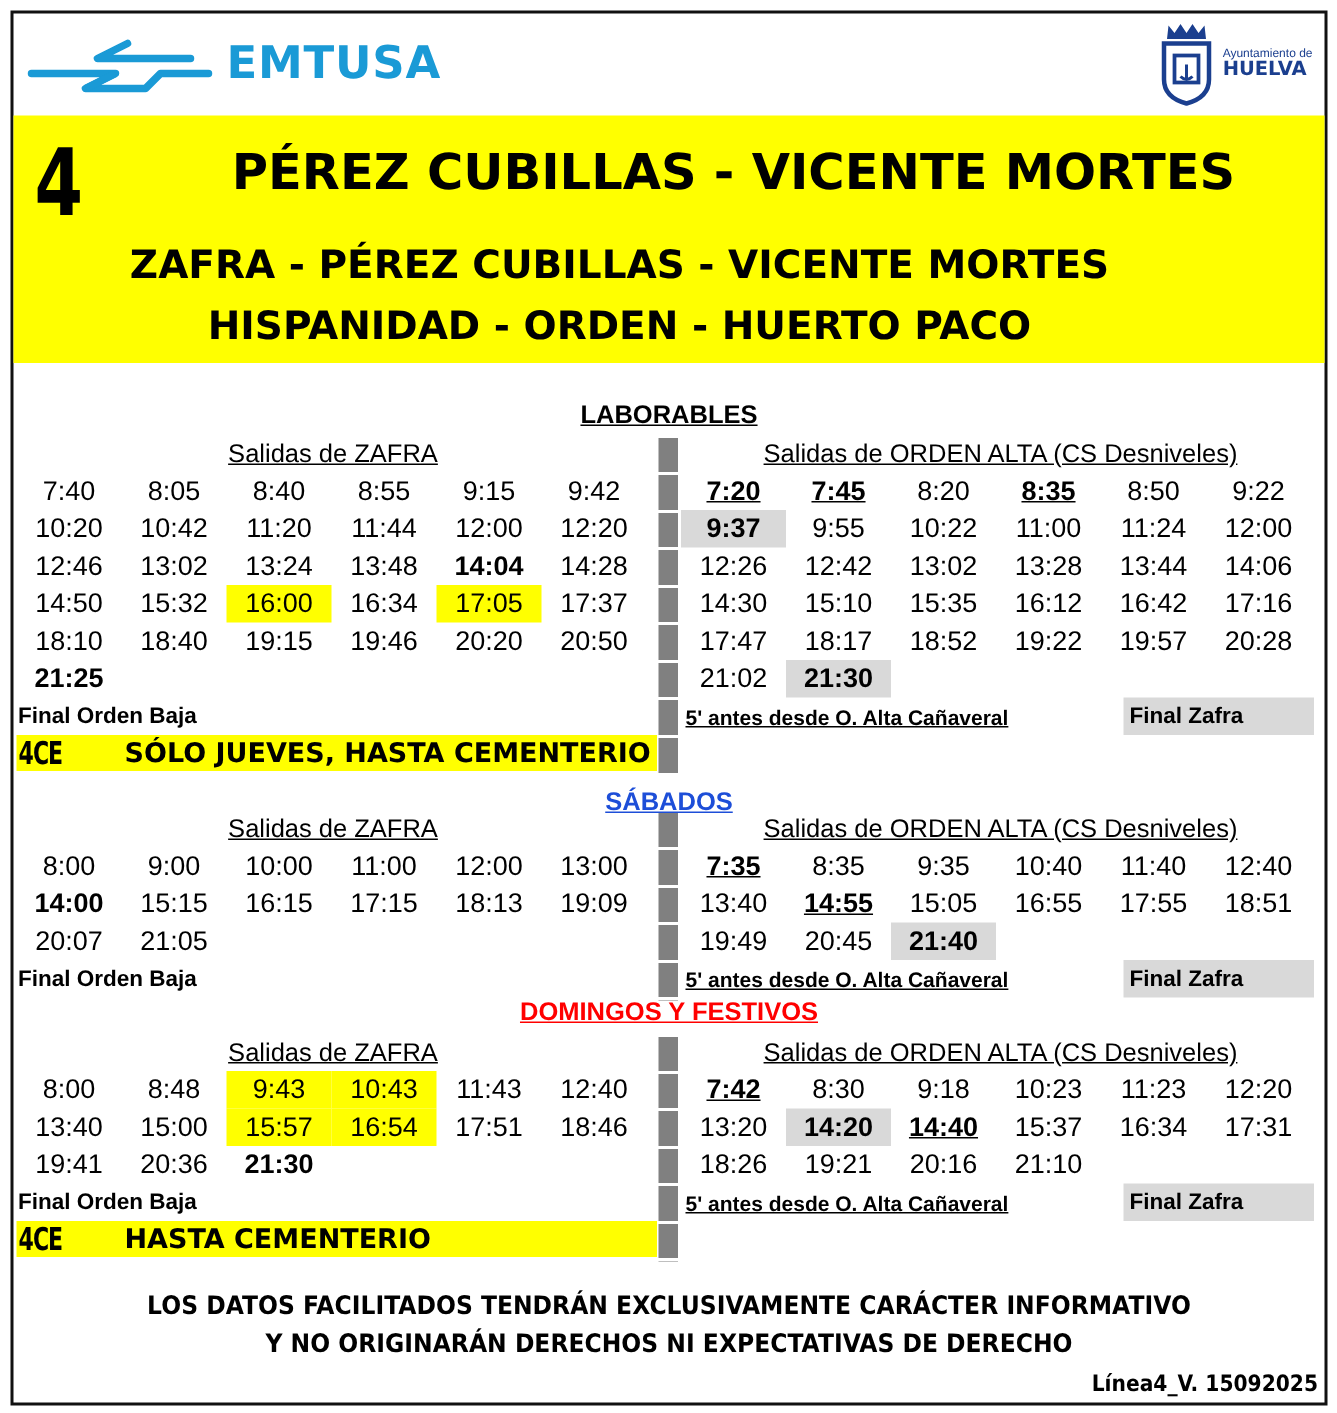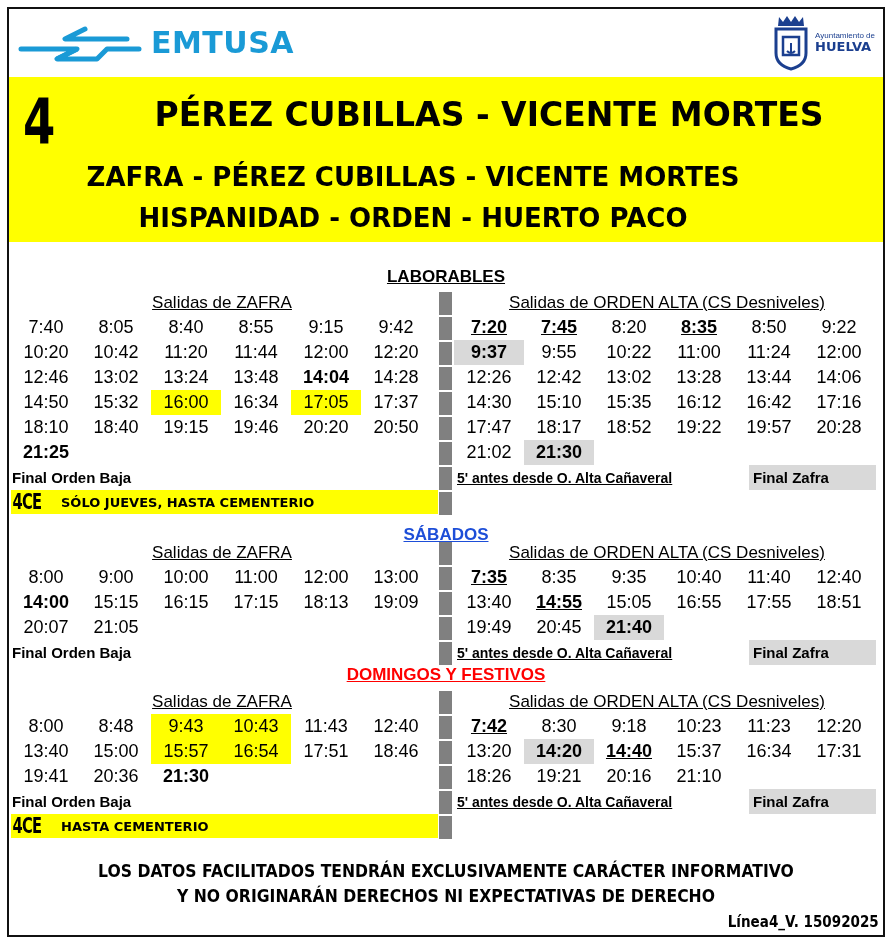--- a/index.html
+++ b/index.html
@@ -30,21 +30,21 @@
   .cell.bold { font-weight: bold; }
   .cell.ul { text-decoration: underline; }
   .cell.yellow { background: #ffff00; }
   .cell.grey { background: #d9d9d9; }
   .note-left { font-weight: bold; font-size: 15px; height: 25px; line-height: 25px; padding-left: 1px; }
   .note-right { display: flex; height: 25px; align-items: center; gap: 36px; }
   .note-right .antes { font-weight: bold; font-size: 14px; text-decoration: underline; width: 283px; padding-left: 3px; }
   .note-right .final { font-weight: bold; font-size: 15px; background: #d9d9d9; width: 144px; height: 25px; line-height: 25px; padding-left: 4px; margin-left: 10px; }
   .ce-bar { height: 24px; background: #ffff00; display: flex; align-items: center; width: 427px; }
   .ce-code { font-family: "DejaVu Sans", sans-serif; font-weight: bold; font-size: 21px; transform: scaleX(0.7); transform-origin: left center; width: 50px; padding-left: 2px; letter-spacing: -1px; }
-  .ce-text { font-family: "DejaVu Sans", sans-serif; font-weight: bold; font-size: 13px; }
+  .ce-text { font-family: "DejaVu Sans", sans-serif; font-weight: bold; font-size: 18px; margin-left: 22px; }
   .sep { position: absolute; left: 430px; width: 13px; background: repeating-linear-gradient(to bottom, #808080 0, #808080 23px, #fff 23px, #fff 25px); }
 
   .disclaimer { position: absolute; left: 0; top: 850px; width: 874px; text-align: center; font-family: "DejaVu Sans", sans-serif; font-weight: bold; font-size: 17px; line-height: 25px; transform: scaleX(0.92); }
   .version { position: absolute; right: 4px; top: 904px; font-family: "DejaVu Sans", sans-serif; font-weight: bold; font-size: 15px; transform: scaleX(0.9); transform-origin: right center; }
 </style>
 </head>
 <body>
 
 <div class="frame">
 

